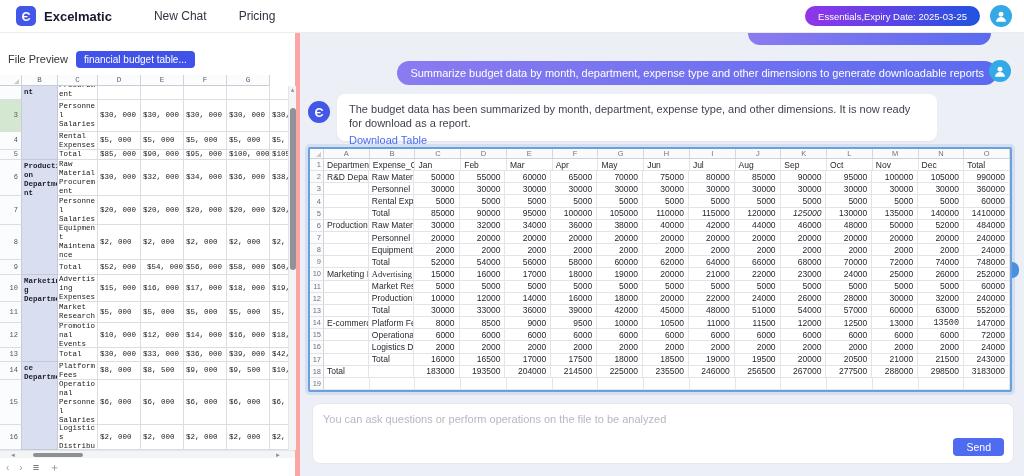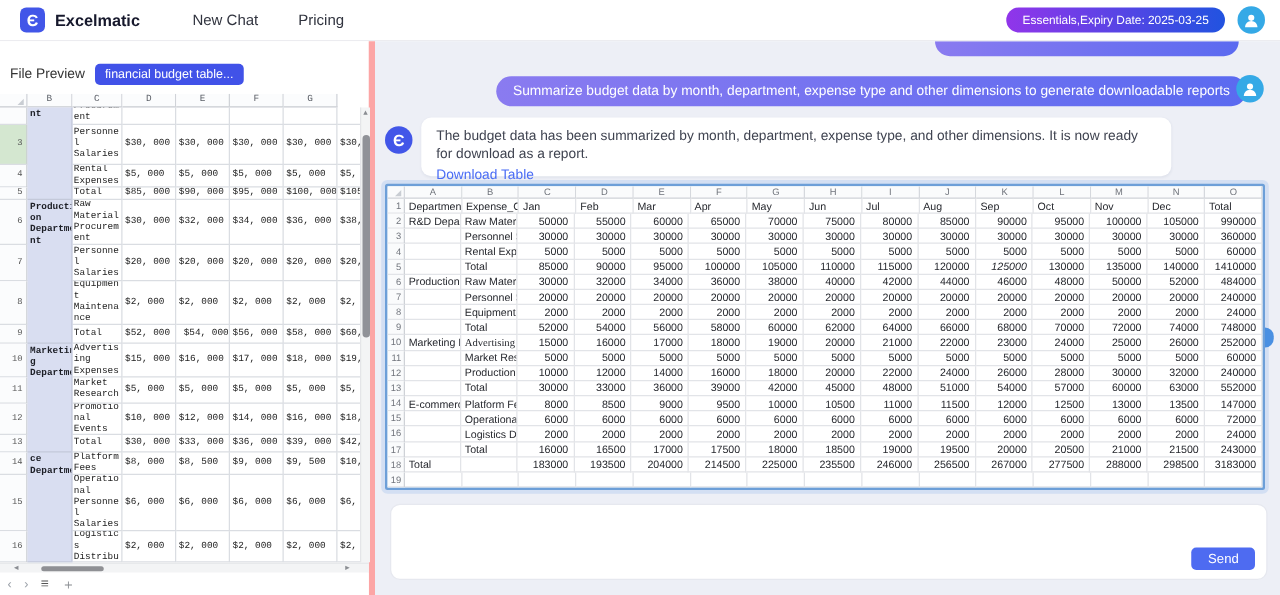--- a/index.html
+++ b/index.html
@@ -653,21 +653,21 @@
               <div class="rg-cell numv" style="flex: 1 1 0%;">8500</div>
               <div class="rg-cell numv" style="flex: 1 1 0%;">9000</div>
               <div class="rg-cell numv" style="flex: 1 1 0%;">9500</div>
               <div class="rg-cell numv" style="flex: 1 1 0%;">10000</div>
               <div class="rg-cell numv" style="flex: 1 1 0%;">10500</div>
               <div class="rg-cell numv" style="flex: 1 1 0%;">11000</div>
               <div class="rg-cell numv" style="flex: 1 1 0%;">11500</div>
               <div class="rg-cell numv" style="flex: 1 1 0%;">12000</div>
               <div class="rg-cell numv" style="flex: 1 1 0%;">12500</div>
               <div class="rg-cell numv" style="flex: 1 1 0%;">13000</div>
-              <div class="rg-cell numv" style="flex: 1 1 0%;">13500</div>
+              <div class="rg-cell numv" style="flex: 1 1 0%; font-family: Liberation Mono, monospace;">13500</div>
               <div class="rg-cell numv" style="flex: 1 1 0%;">147000</div>
             </div>
             <div class="rg-row">
               <div class="rn" style="flex: 0 0 14px;">15</div>
               <div class="rg-cell txtv" style="flex: 1 1 0%;"></div>
               <div class="rg-cell txtv" style="flex: 1 1 0%;">Operationa</div>
               <div class="rg-cell numv" style="flex: 1 1 0%;">6000</div>
               <div class="rg-cell numv" style="flex: 1 1 0%;">6000</div>
               <div class="rg-cell numv" style="flex: 1 1 0%;">6000</div>
               <div class="rg-cell numv" style="flex: 1 1 0%;">6000</div>
@@ -751,17 +751,18 @@
               <div class="rg-cell txtv" style="flex: 1 1 0%;"></div>
               <div class="rg-cell txtv" style="flex: 1 1 0%;"></div>
               <div class="rg-cell txtv" style="flex: 1 1 0%;"></div>
               <div class="rg-cell txtv" style="flex: 1 1 0%;"></div>
             </div>
           </div>
         <div class="grab-handle"></div>
       </div>
 
       <div class="input-card">
+        <textarea placeholder="You can ask questions or perform operations on the file to be analyzed" style=""></textarea>
         <button class="send-btn">Send</button>
       </div>
     </section>
   </div>
 </div>
 
 </body></html>

